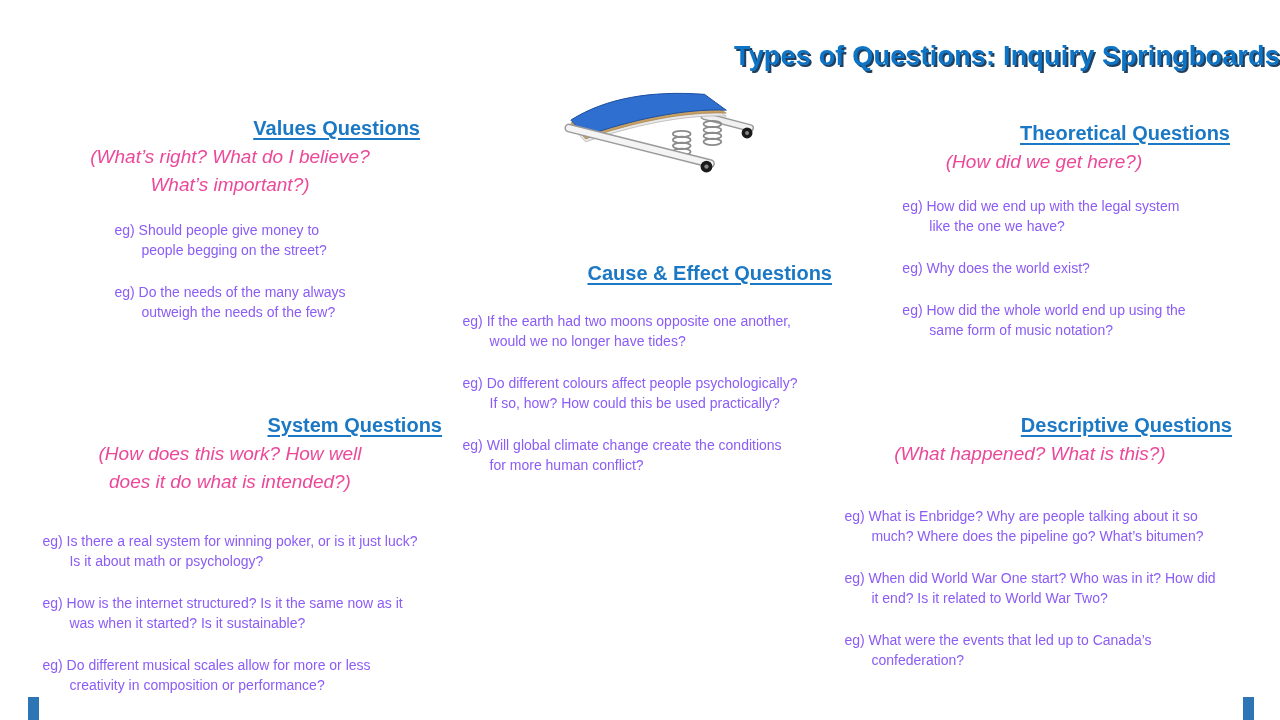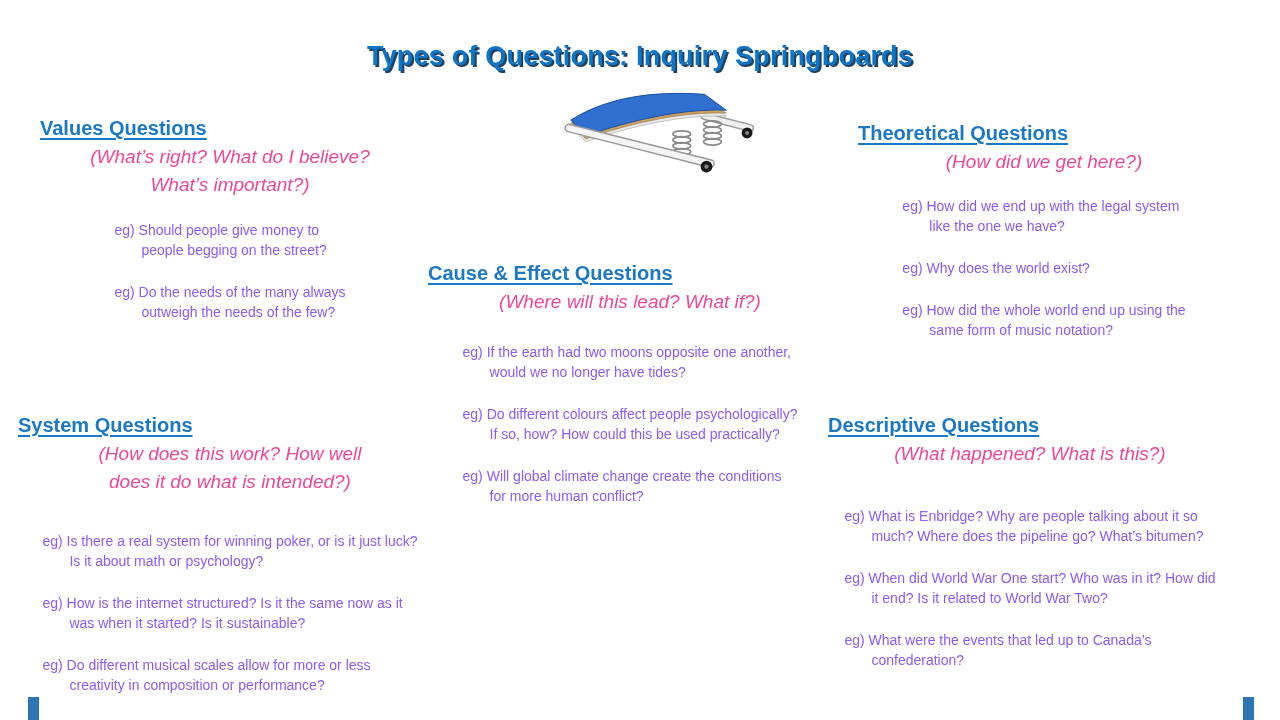--- a/index.html
+++ b/index.html
@@ -3,29 +3,29 @@
 <meta charset="utf-8">
 <style>
   html,body { margin:0; padding:0; }
   body {
     width:1280px; height:720px; position:relative; overflow:hidden;
     background:#ffffff; color:#1f1f1f;
     font-family:"Liberation Sans", sans-serif;
   }
   .slide-title {
     position:absolute; top:41px; left:0; width:1280px;
-    text-align:center; font-size:27px; font-weight:bold;
+    text-align:right; font-size:27px; font-weight:bold;
     color:#0e74c6; text-shadow:2px 2px 0 #21405f;
     margin:0; letter-spacing:0.2px;
   }
   .qsection { position:absolute; text-align:center; }
   .qhead {
     margin:0; font-size:20px; font-weight:bold;
     color:#1b78c4; text-decoration:underline; text-underline-offset:3px;
-    text-align:left;
+    text-align:right;
   }
   .qsub {
     margin:3px 0 0 0; font-size:19px; font-style:italic;
     color:#ec4899; white-space:pre-line; line-height:1.45;
     text-align:center;
   }
   .examples { display:inline-block; text-align:left; }
   .eg {
     margin:0 0 22px 0; font-size:14px; line-height:1.43;
     white-space:pre-line; padding-left:27px; text-indent:-27px;
@@ -105,21 +105,20 @@
     <p class="eg">eg) How did we end up with the legal system
 like the one we have?</p>
     <p class="eg">eg) Why does the world exist?</p>
     <p class="eg">eg) How did the whole world end up using the
 same form of music notation?</p>
   </div>
 </section>
 
 <section class="qsection sec-cause">
   <h2 class="qhead">Cause &amp; Effect Questions</h2>
-  <div class="qsub">(Where will this lead? What if?)</div>
   <div class="examples">
     <p class="eg">eg) If the earth had two moons opposite one another,
 would we no longer have tides?</p>
     <p class="eg">eg) Do different colours affect people psychologically?
 If so, how?  How could this be used practically?</p>
     <p class="eg">eg) Will global climate change create the conditions
 for more human conflict?</p>
   </div>
 </section>
 

